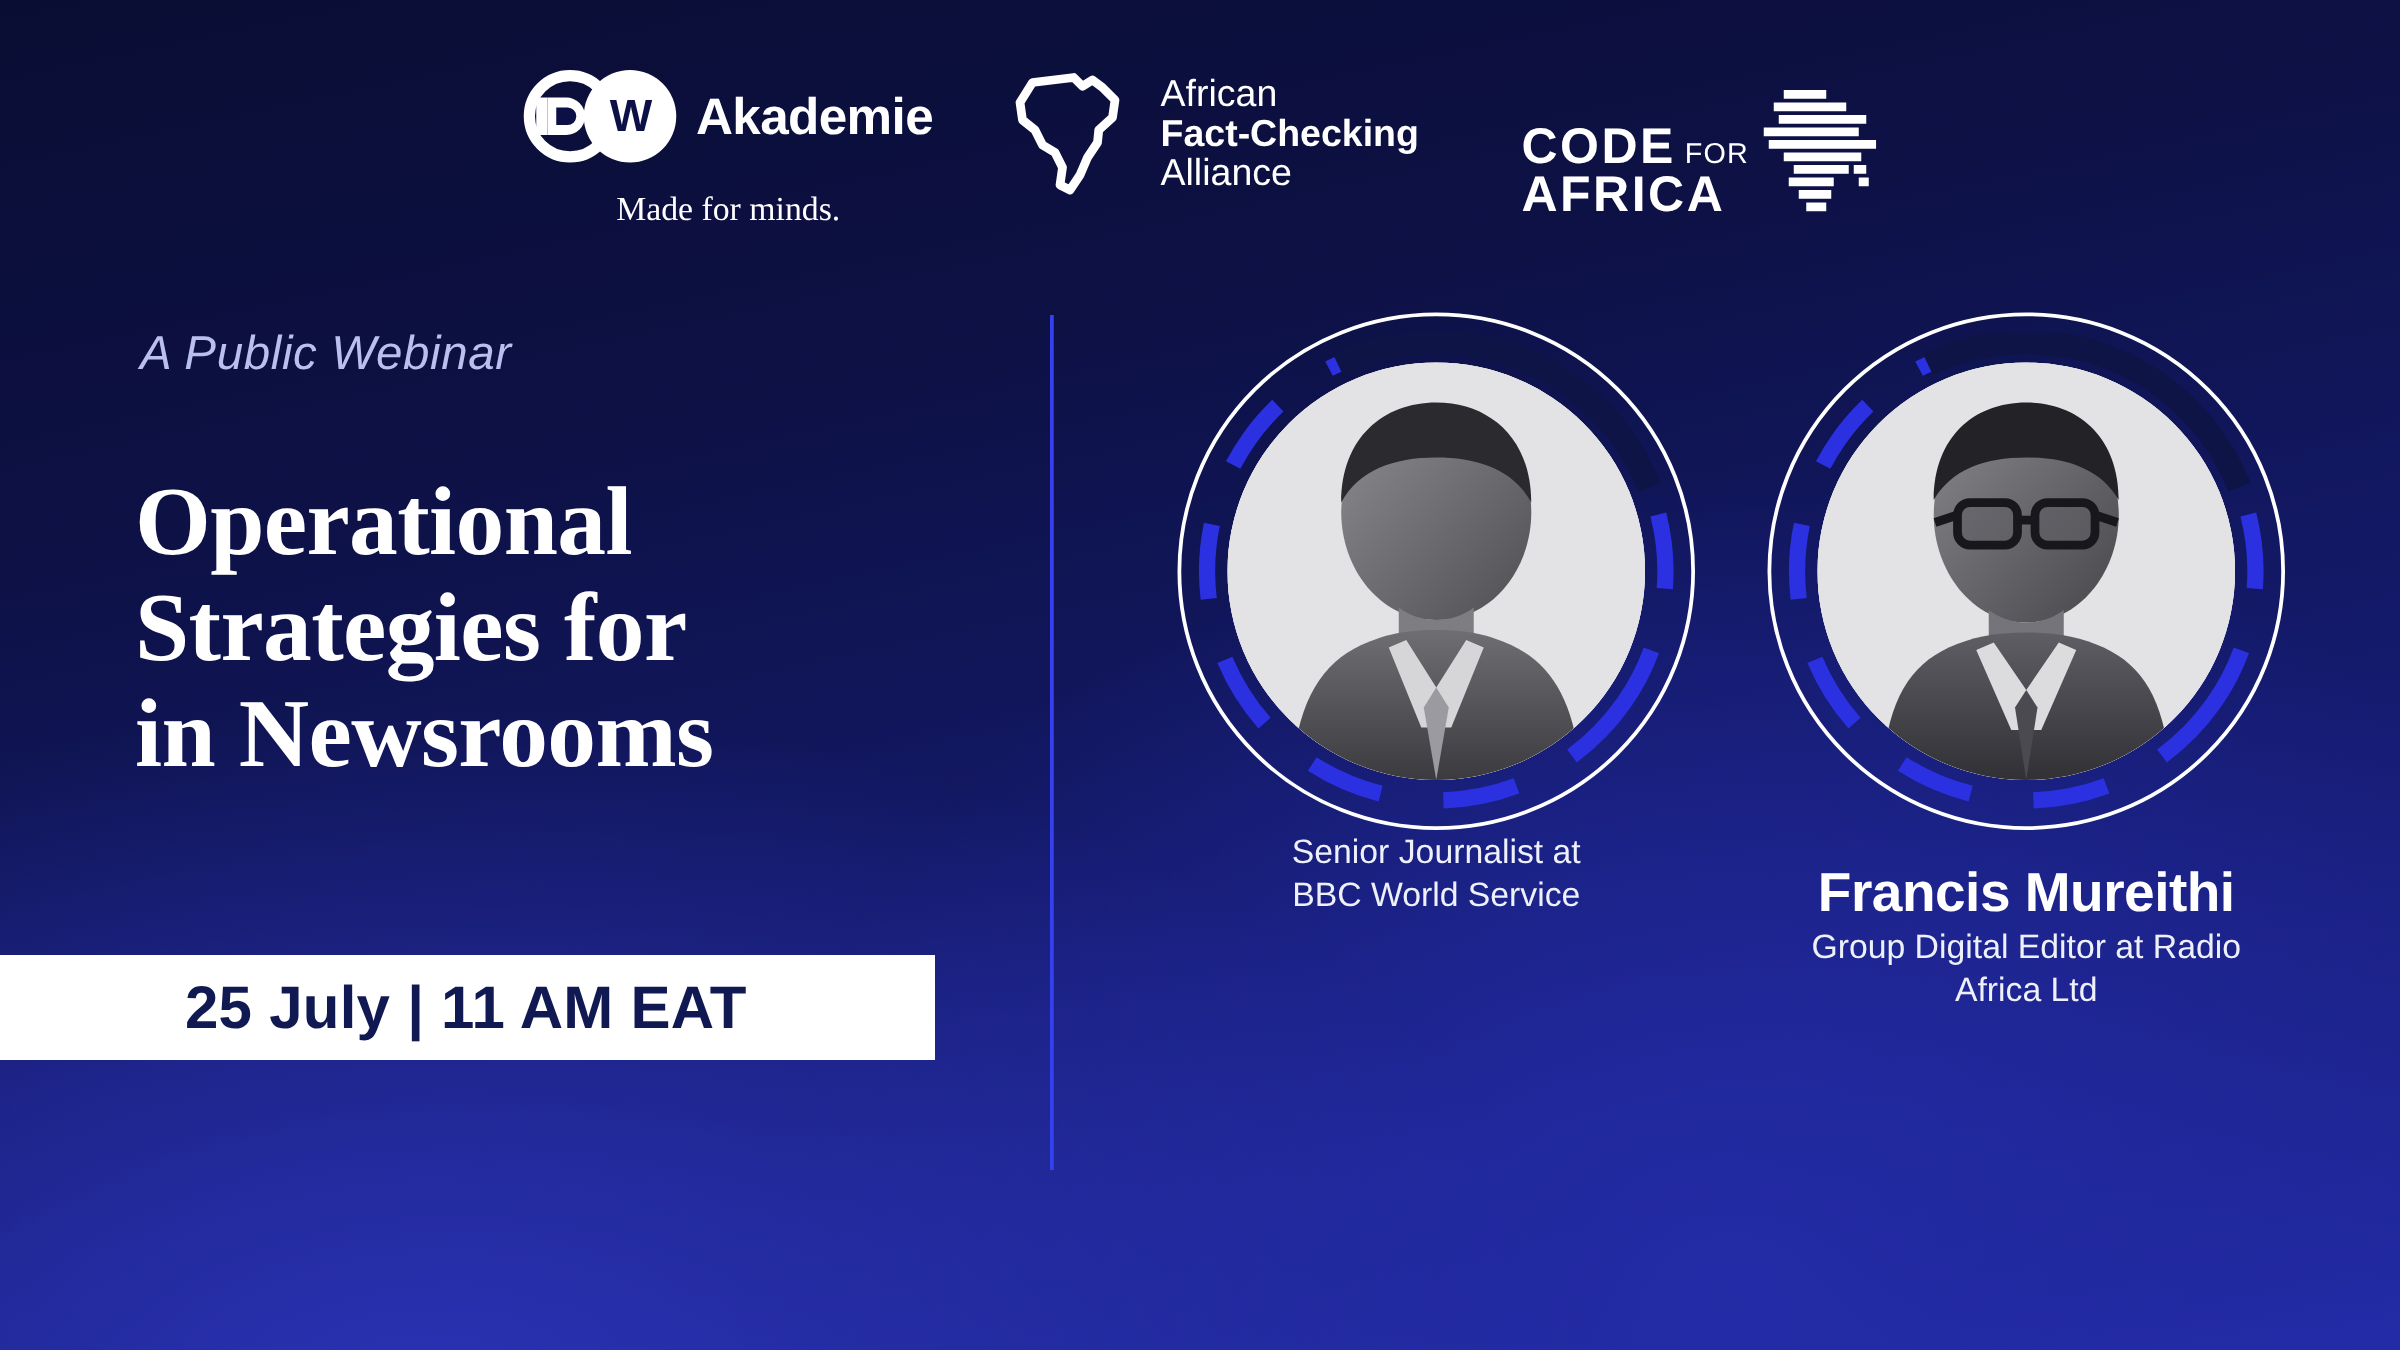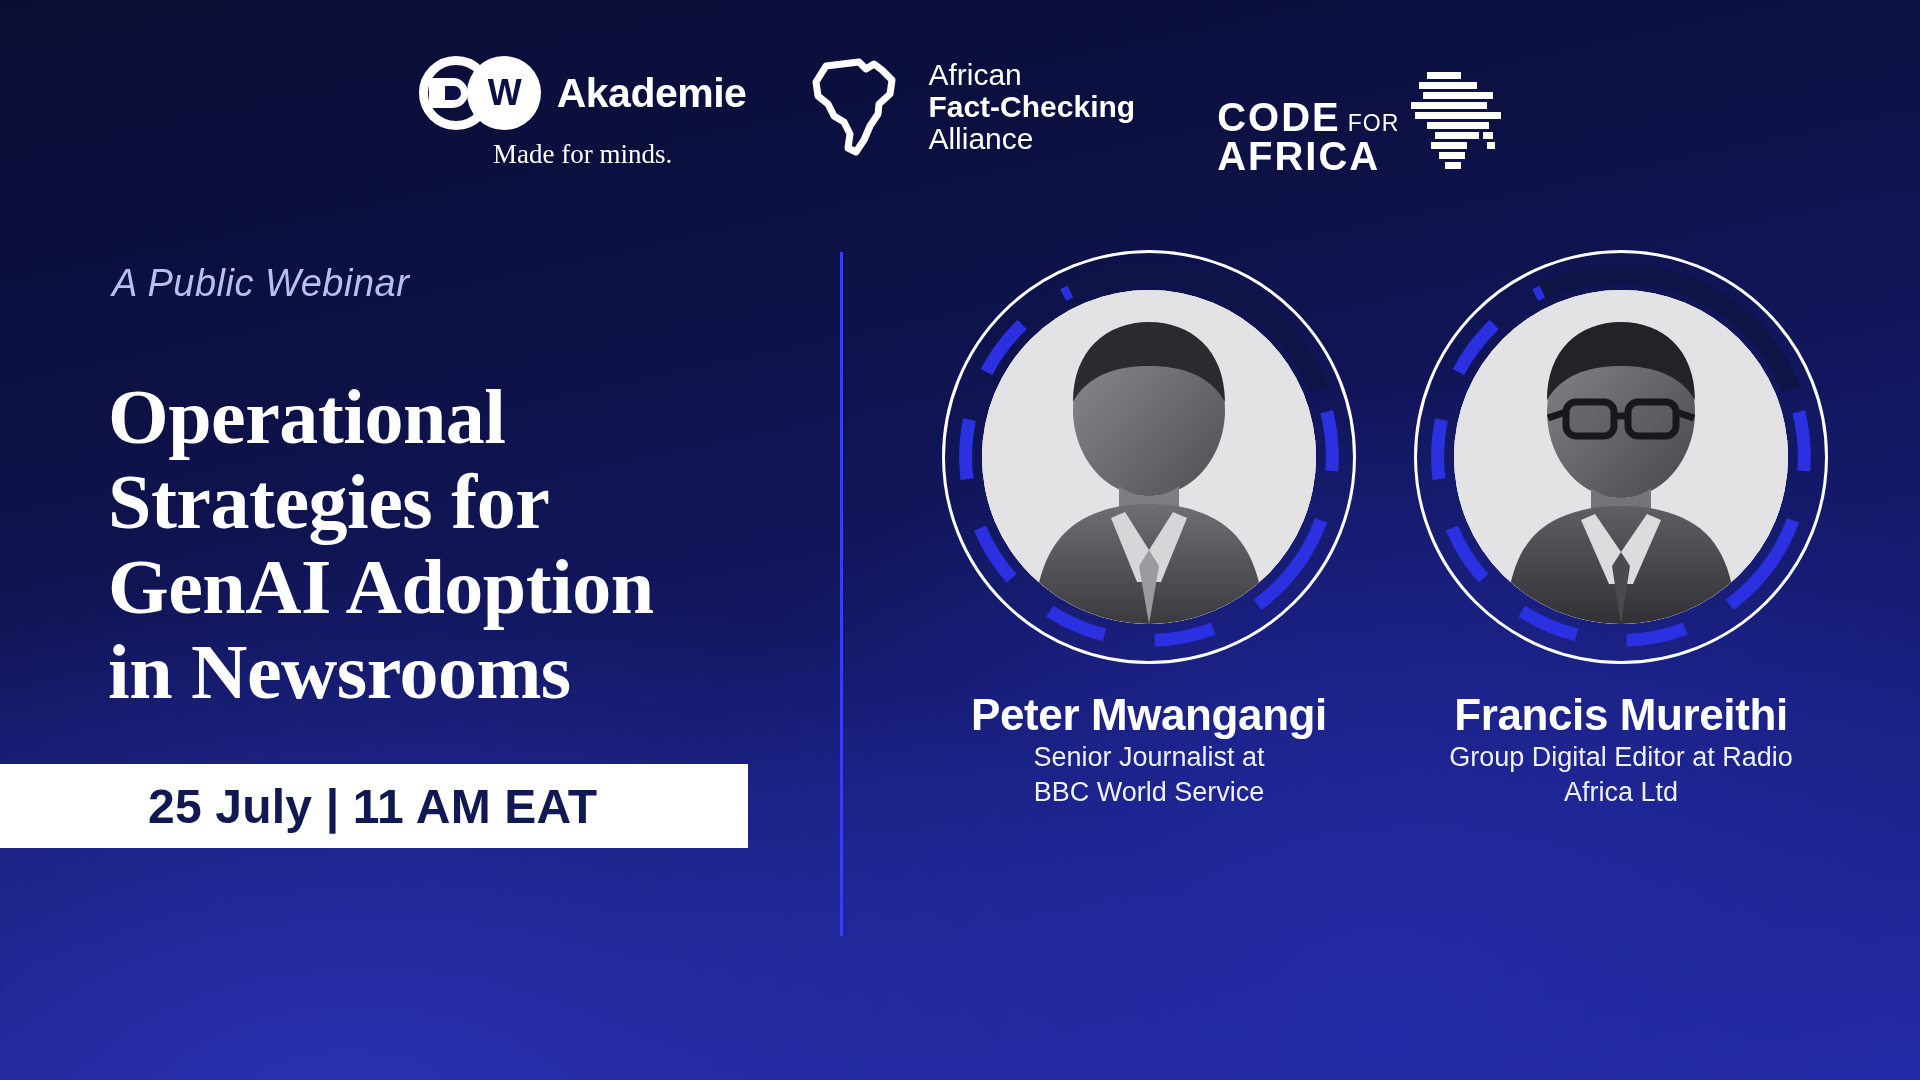--- a/index.html
+++ b/index.html
@@ -42,21 +42,21 @@
   .dw-mark .disc{
     position:absolute;left:48px;top:0;width:74px;height:74px;border-radius:50%;
     background:#fff;
   }
   .dw-mark .wletter{
     position:absolute;left:64px;top:24px;width:42px;height:26px;
     color:#0c1046;font-weight:bold;font-size:36px;line-height:26px;text-align:center;
     font-family:"Liberation Sans", sans-serif;letter-spacing:-2px;
   }
   .dw-word{color:#fff;font-size:41px;font-weight:bold;letter-spacing:-0.5px;}
-  .dw-tag{color:#fff;font-size:27px;margin-top:9px;font-family:"Liberation Serif", serif;}
+  .dw-tag{color:#fff;font-size:27px;margin-top:22px;font-family:"Liberation Serif", serif;}
 
   .logo-afca{display:flex;align-items:center;gap:20px;padding-top:4px;}
   .afca-text{color:#fff;line-height:1.06;font-size:30px;}
   .afca-text .b{font-weight:bold;}
 
   .logo-cfa{display:flex;align-items:flex-end;gap:6px;padding-top:22px;margin-left:24px;}
   .cfa-text{color:#fff;line-height:0.98;}
   .cfa-l1{display:flex;align-items:baseline;gap:7px;}
   .cfa-code{font-size:40px;font-weight:bold;letter-spacing:2px;}
   .cfa-for{font-size:23px;letter-spacing:1px;}
@@ -188,21 +188,20 @@
       </div>
     </div>
 
   </div>
 
   <div class="eyebrow">A Public Webinar</div>
 
   <div class="headline">
     <span>Operational</span>
     <span>Strategies for</span>
-    <span>GenAI Adoption</span>
     <span>in Newsrooms</span>
   </div>
 
   <div class="datebanner">
     <span class="txt">25 July | 11 AM EAT</span>
   </div>
 
   <div class="divider"></div>
 
   <div class="speakers">
@@ -233,21 +232,20 @@
           </div>
         </div>
         <div class="dashring">
           <svg viewBox="0 0 100 100" aria-hidden="true">
             <circle cx="50" cy="50" r="48" fill="none" stroke="#2b31e0" stroke-width="3.4" stroke-dasharray="5.6 4.2" stroke-dashoffset="0" transform="rotate(35 50 50)" pathLength="100" style="stroke-dasharray:5.2 4.4"></circle>
             <circle cx="50" cy="50" r="48" fill="none" stroke="#0f1447" stroke-width="5" stroke-dasharray="26 74" pathLength="100" transform="rotate(-115 50 50)"></circle>
           </svg>
         </div>
         <div class="outring"></div>
       </div>
-      <div class="sp-name">Peter Mwangangi</div>
       <div class="sp-role">
         <div>Senior Journalist at</div>
         <div>BBC World Service</div>
       </div>
     </div>
 
     <div class="speaker">
       <div class="portrait">
         <div class="photo">
           <div class="inner">

